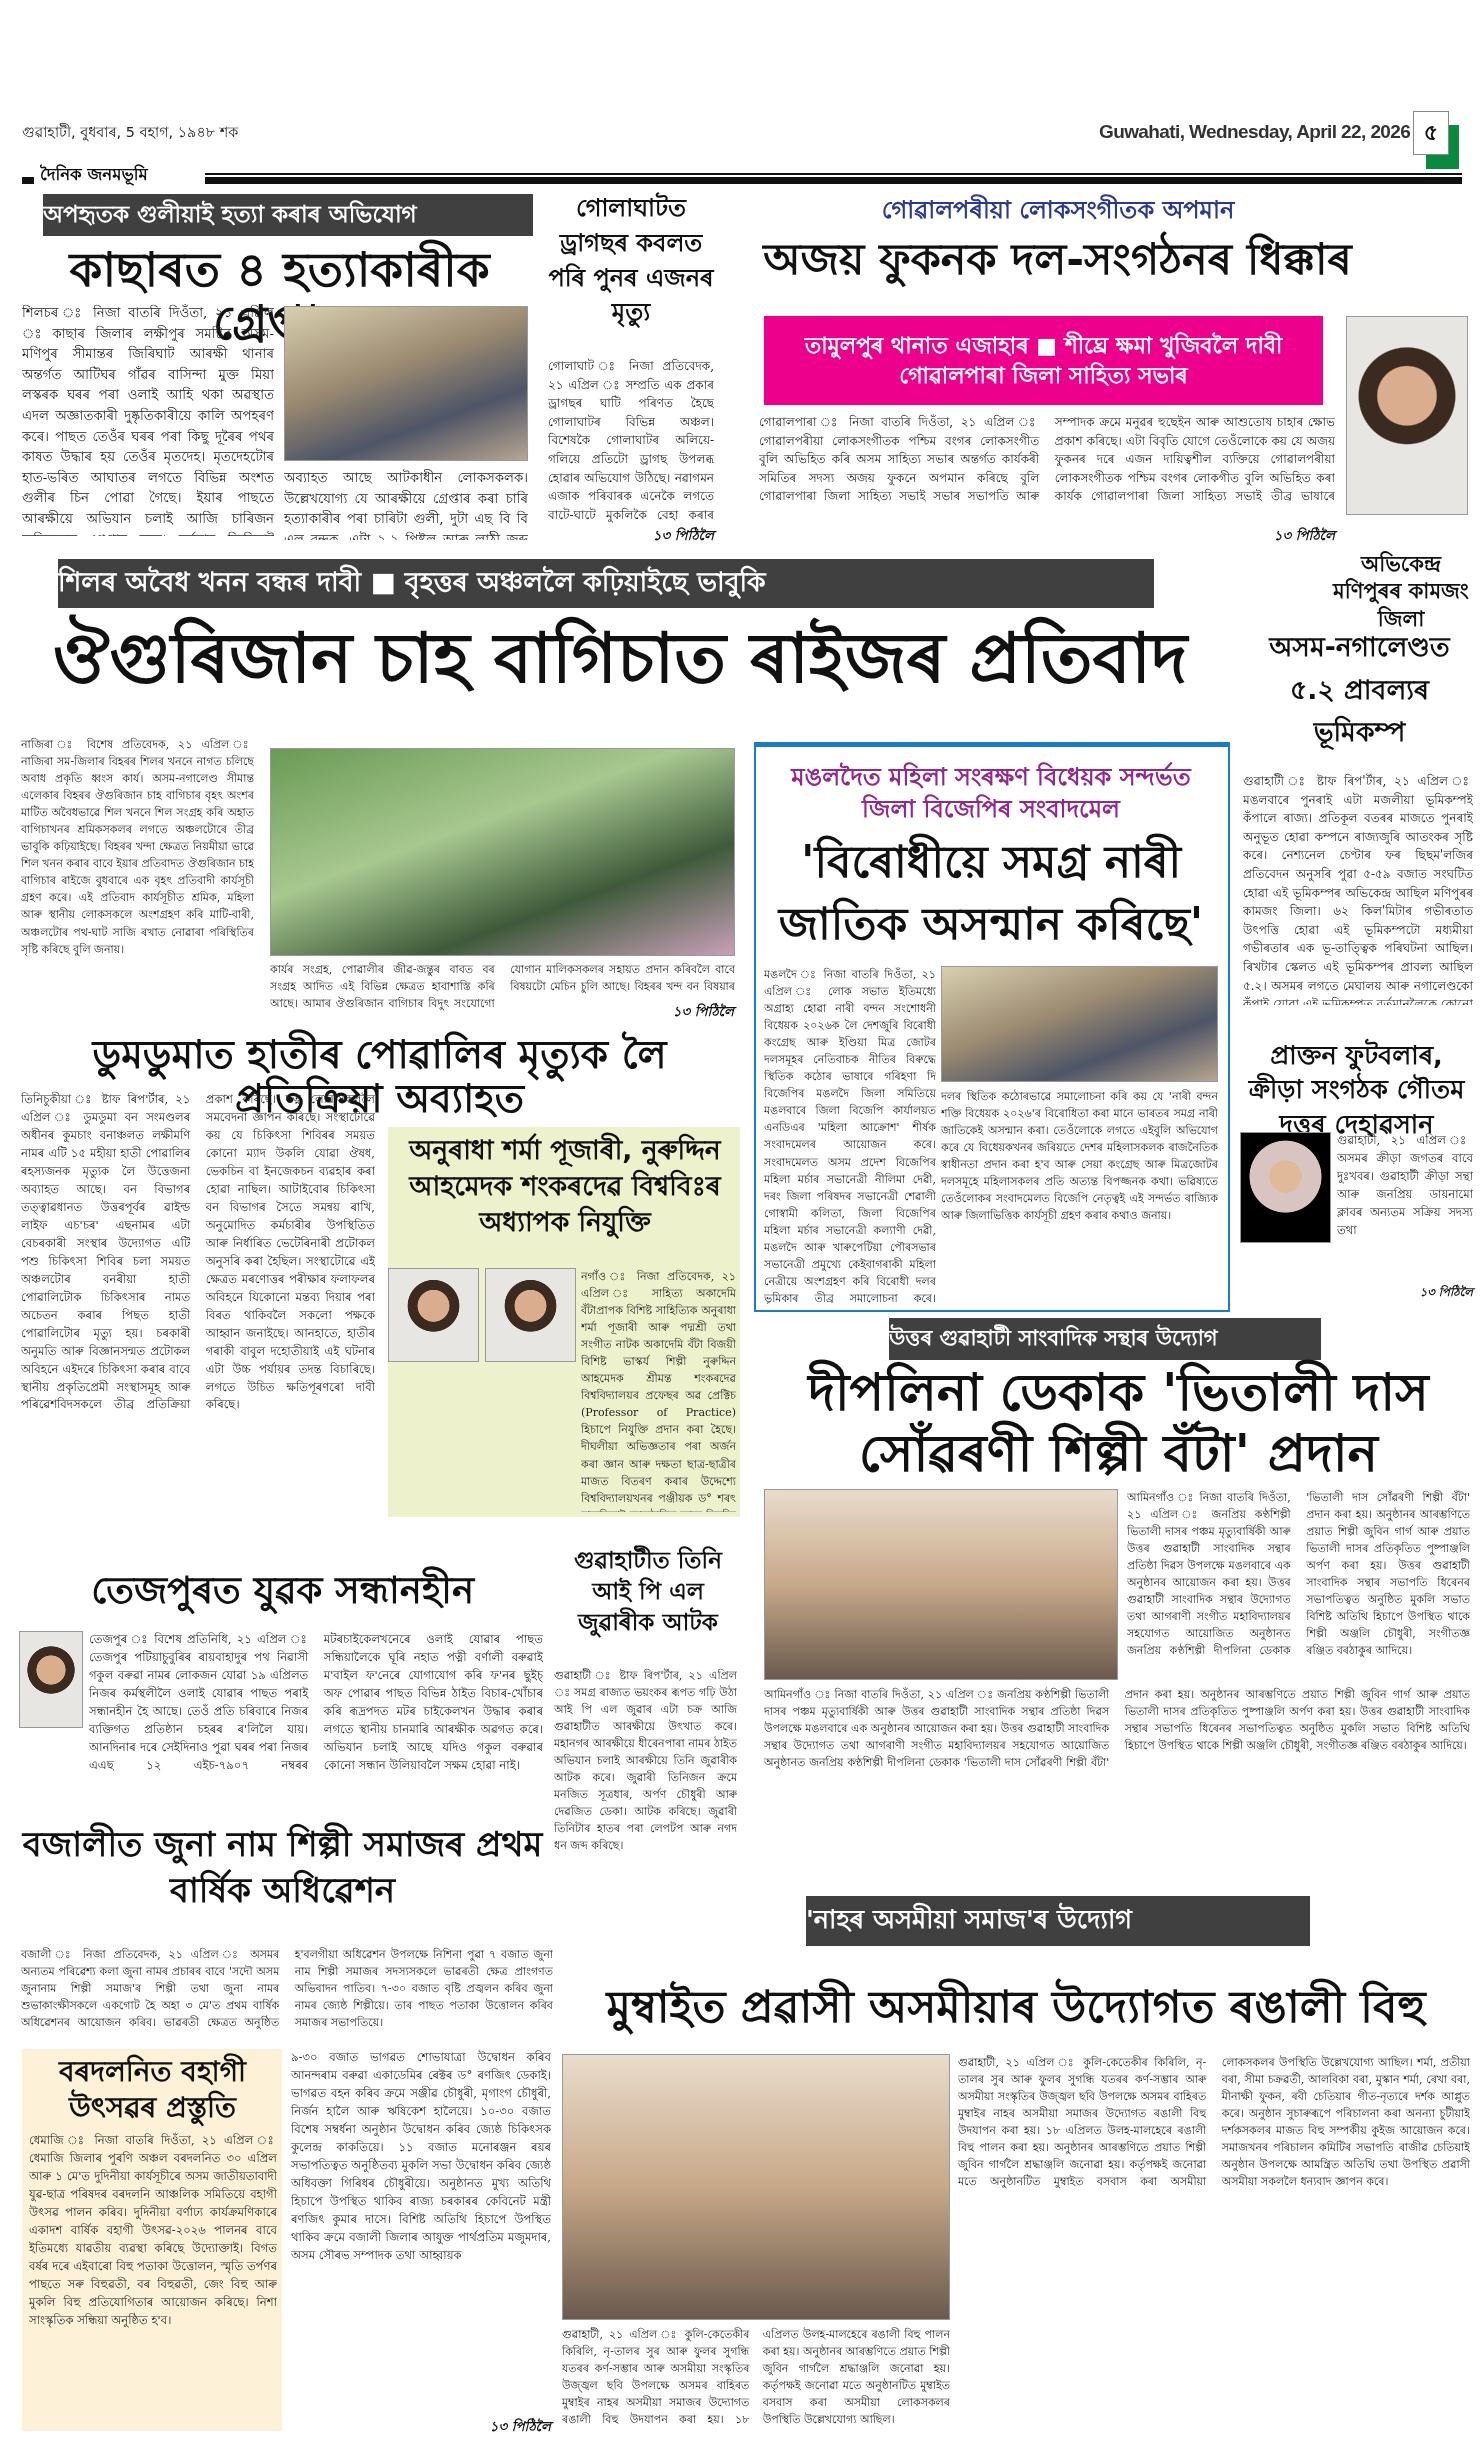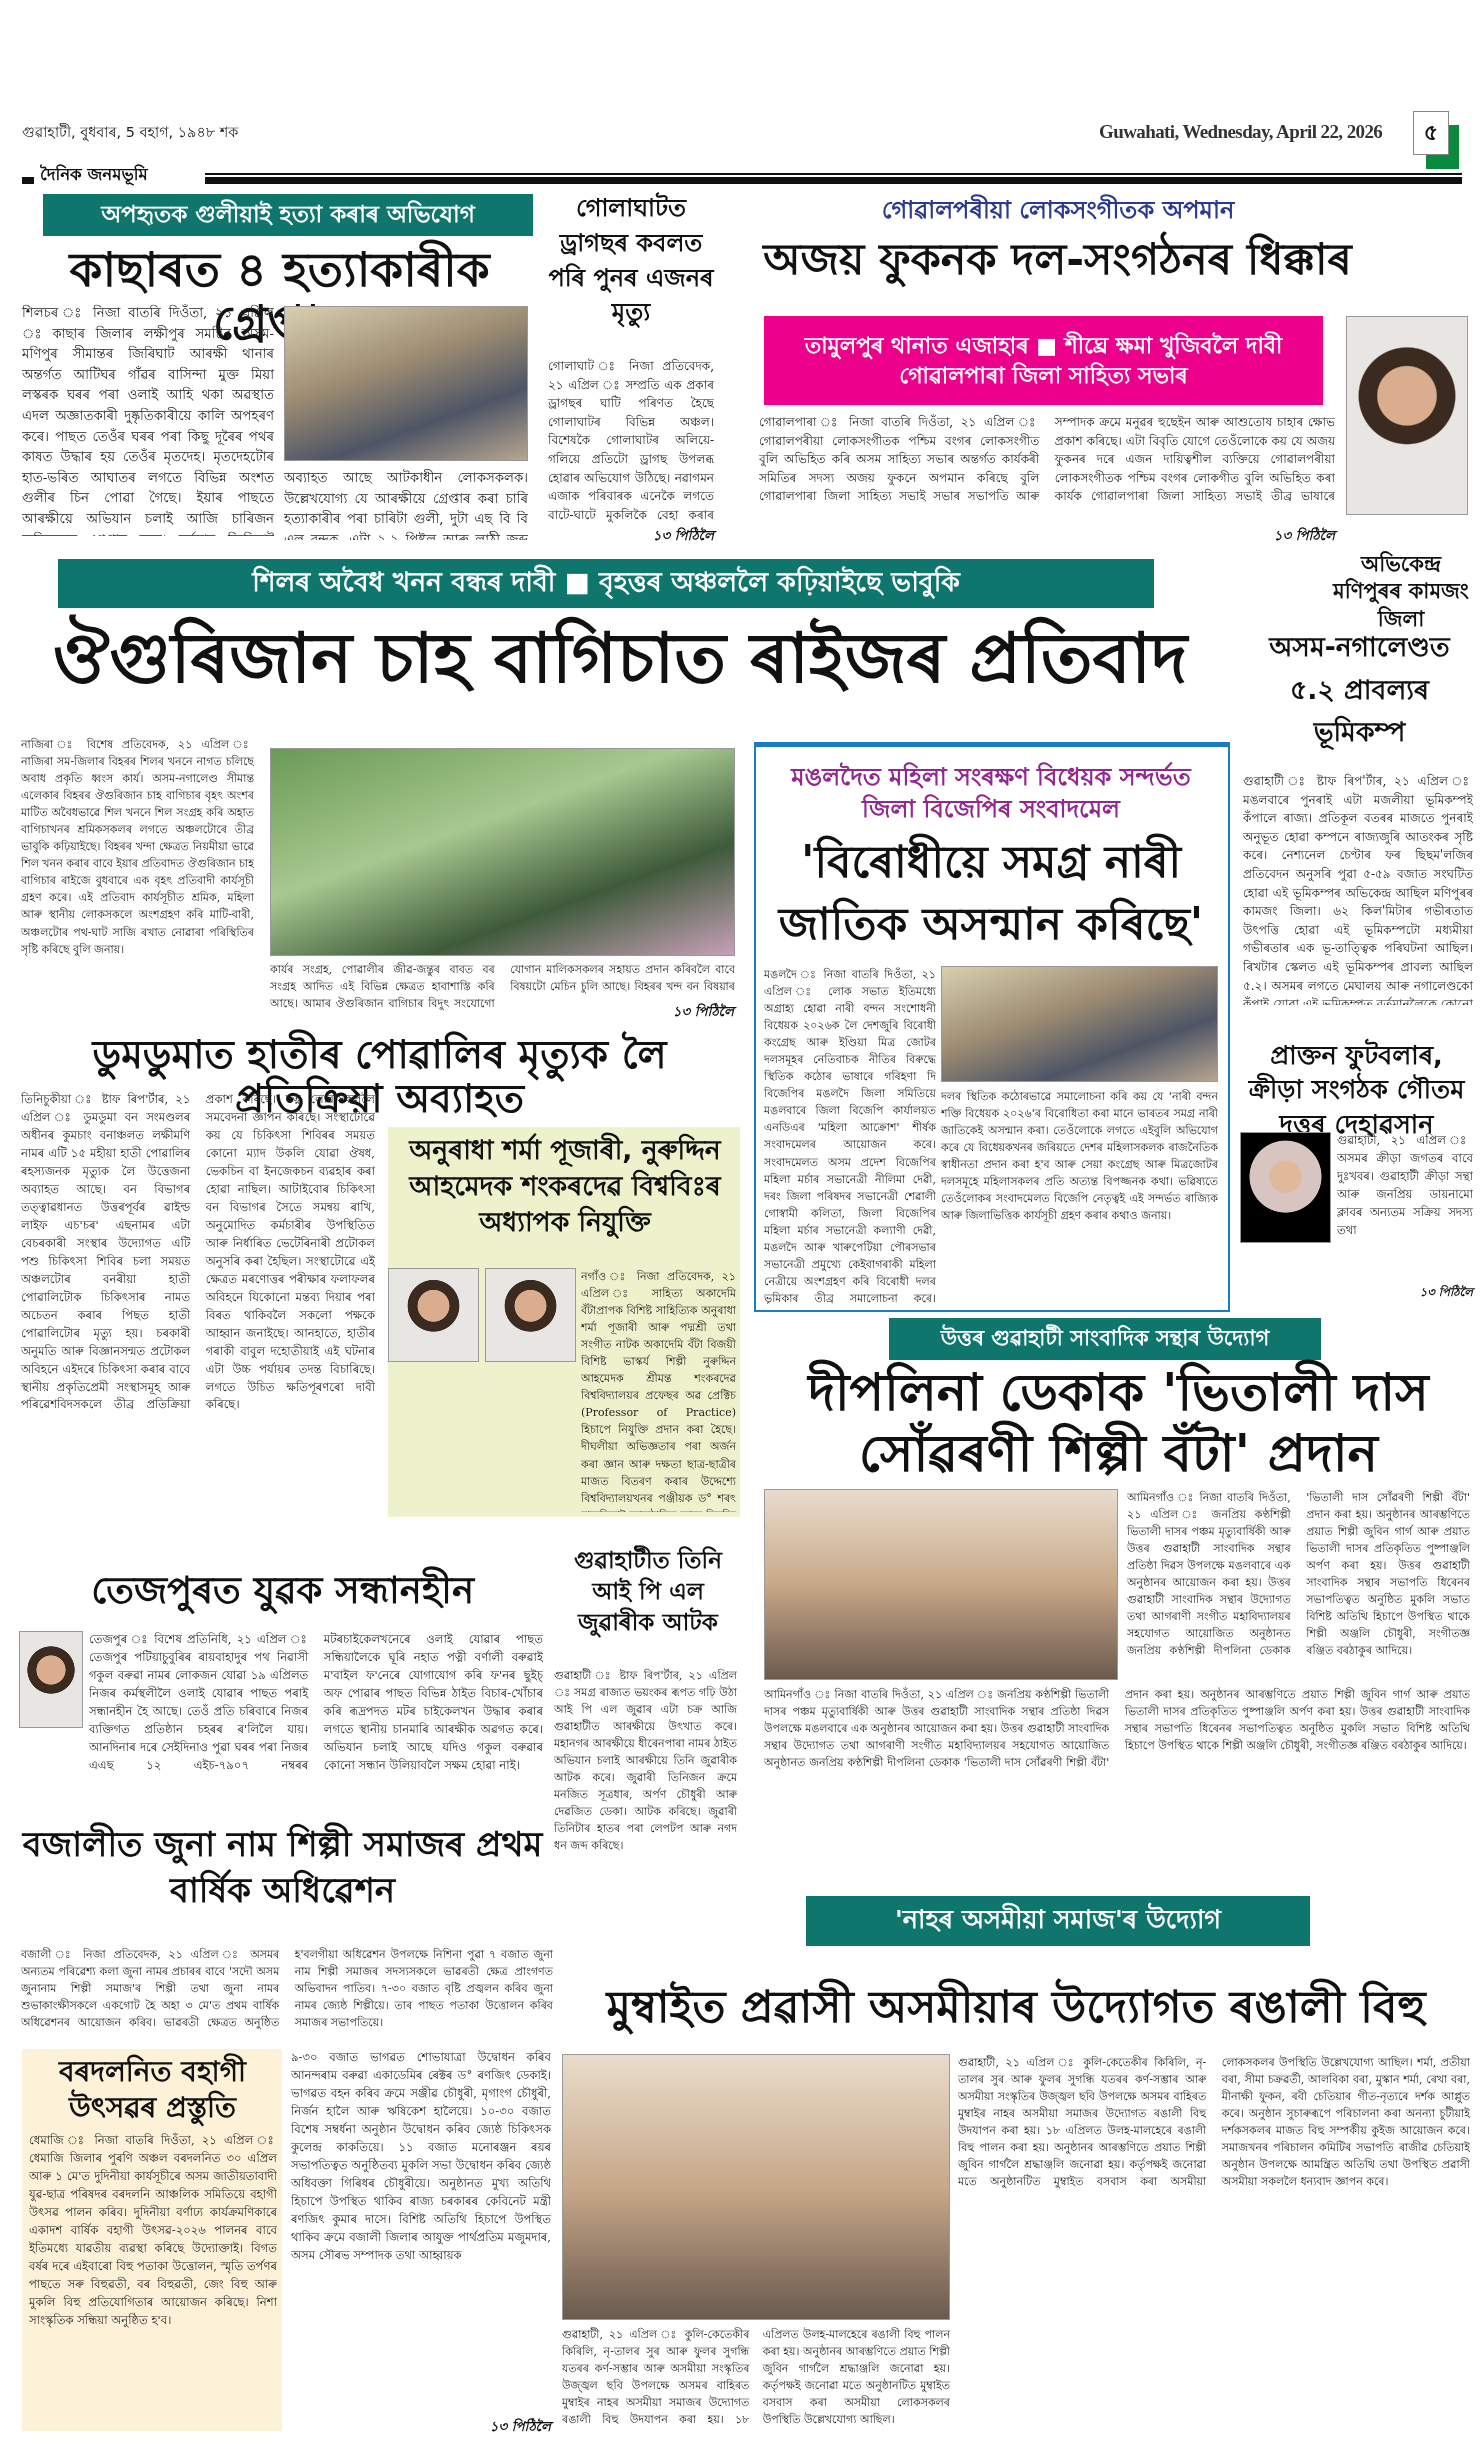--- a/index.html
+++ b/index.html
@@ -2,35 +2,35 @@
 <html style="font-size:8.9px"><head>
 <meta charset="utf-8">
 <style>
   * { box-sizing: border-box; margin: 0; padding: 0; }
   html, body { width: 1481px; height: 2462px; background: #fff; }
   body { font-family: "DejaVu Sans", sans-serif; color: #111; position: relative; overflow: hidden; }
   .abs { position: absolute; }
   .hd { font-family: "DejaVu Sans", sans-serif; font-weight: bold; color: #111; line-height: 1.12; text-align: center; }
   .body-text { font-family: "DejaVu Serif", serif; font-size: 14.4px; line-height: 1.55; color: #222; text-align: justify; }
   .cols2 { column-count: 2; column-gap: 15.5px; }
-  .red-banner { background: #0f766e; color: #fff; font-weight: bold; text-align: center; display: flex; align-items: center; justify-content: center; }
+  .red-banner { background: #404040; color: #fff; font-weight: bold; text-align: center; display: flex; align-items: center; justify-content: flex-start; }
   .photo { background: linear-gradient(135deg, #8a9a7a, #c8b89a 45%, #6e7d88); border: 0.6px solid #999; }
   .photo.people { background: linear-gradient(160deg, #d8cfb0, #9d8c72 40%, #4e5566 70%, #b8a690); }
   .photo.green { background: linear-gradient(160deg, #6a9a55, #a8c890 40%, #3e5a3a 70%, #c8a0b8); }
   .photo.dark { background: radial-gradient(circle at 50% 40%, #e0b89a 0 20%, #d8c4c0 21% 45%, #000 46%); }
   .photo.face { background: radial-gradient(circle at 50% 40%, #d9ad8e 0 22%, #3a2a20 23% 36%, #e8e6e2 37%); }
   .photo.stage { background: linear-gradient(180deg, #e8dccc, #c8a888 50%, #6a5a4e); }
   .contd { font-family: "DejaVu Serif", serif; font-weight: bold; font-style: italic; font-size: 13.3px; text-align: right; }
   .rule { background: #111; }
 </style>
 </head>
 <body>
 
 <div class="abs" style="left:22px;top:121px;font-family:'DejaVu Sans',sans-serif;font-size:14.4px;color:#222;">গুৱাহাটী, বুধবাৰ, 5 বহাগ, ১৯৪৮ শক</div>
-<div class="abs" style="left:1099px;top:121px;font-family:Liberation Serif, serif;font-size:19px;font-weight:bold;color:#333;letter-spacing:-0.6px;">Guwahati, Wednesday, April 22, 2026</div>
+<div class="abs" style="left:1099px;top:121px;font-family:Liberation Sans, sans-serif;font-size:19px;font-weight:bold;color:#333;letter-spacing:-0.6px;">Guwahati, Wednesday, April 22, 2026</div>
 <div class="abs" style="left:1426px;top:125px;width:33px;height:44px;background:#0a8a3c;"></div>
 <div class="abs" style="left:1413px;top:111px;width:36px;height:44px;background:#fff;border:1.1px solid #888;display:flex;align-items:center;justify-content:center;">
   <span style="font-size:22px;font-weight:bold;">৫</span>
 </div>
 <div class="abs" style="left:40px;top:162px;font-size:16.6px;font-weight:bold;">দৈনিক জনমভূমি</div>
 <div class="abs rule" style="left:205px;top:173px;width:1257px;height:1.7px;"></div>
 <div class="abs rule" style="left:205px;top:177px;width:1257px;height:6.6px;"></div>
 <div class="abs rule" style="left:22px;top:177px;width:12px;height:6.6px;"></div>
 
 <div class="abs red-banner" style="left:43px;top:194px;width:490px;height:42px;font-size:23px;">

